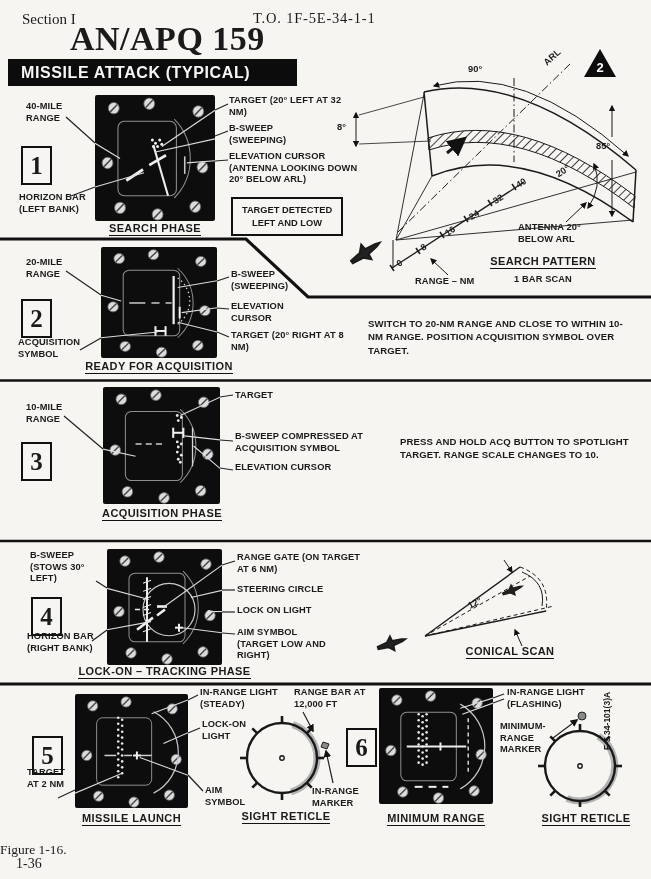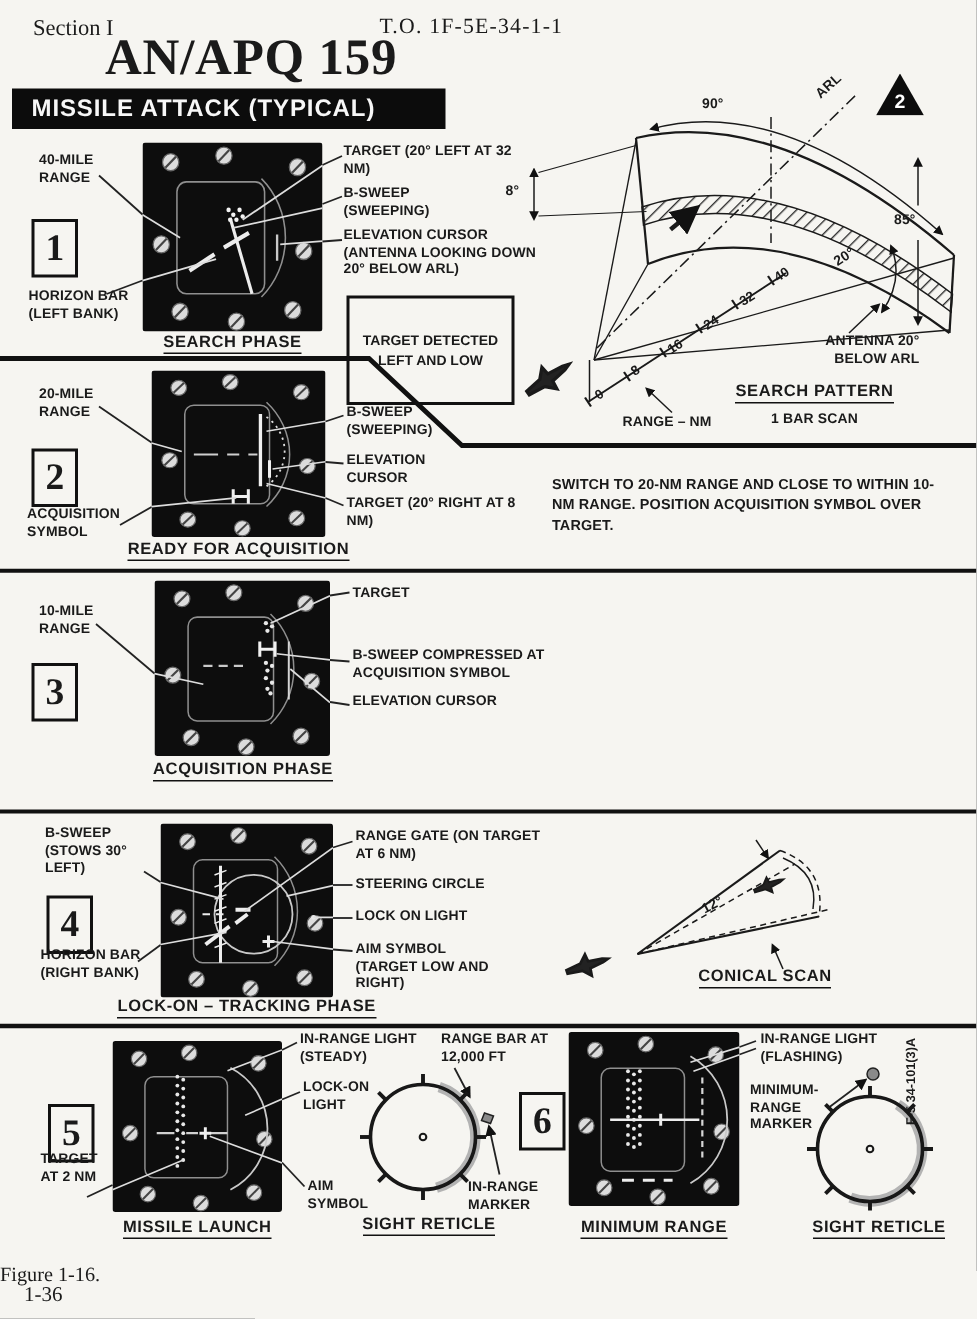--- a/index.html
+++ b/index.html
@@ -10,21 +10,21 @@
   .lbl{position:absolute;font:700 9.3px/1.24 "Liberation Sans",sans-serif;letter-spacing:.1px;z-index:3;}
   .note{position:absolute;font:700 9.6px/1.4 "Liberation Sans",sans-serif;letter-spacing:.1px;z-index:3;}
   .cap{position:absolute;font:700 11px/1.15 "Liberation Sans",sans-serif;letter-spacing:.4px;text-align:center;z-index:3;}
   .cap span{border-bottom:1.6px solid #111;padding-bottom:1px;}
   .numbox{position:absolute;width:27px;height:35px;border:2.4px solid #111;display:flex;align-items:center;
           justify-content:center;font:700 25px "Liberation Serif",serif;z-index:3;background:transparent;}
   .banner{position:absolute;left:8px;top:59px;width:289px;height:27px;background:#0c0c0c;color:#f7f7f7;
           display:flex;align-items:center;padding-left:13px;box-sizing:border-box;
           font:700 16px "Liberation Sans",sans-serif;letter-spacing:.6px;z-index:3;}
   .notebox{position:absolute;border:2px solid #111;text-align:center;
-           font:700 9.3px/1.35 "Liberation Sans",sans-serif;padding:22px 4px;z-index:3;background:transparent;}
+           font:700 9.3px/1.35 "Liberation Sans",sans-serif;padding:5px 4px;z-index:3;background:transparent;}
   .tri{position:absolute;left:584px;top:49px;width:32px;height:28px;background:#0c0c0c;
        clip-path:polygon(50% 0,100% 100%,0 100%);display:flex;align-items:flex-end;justify-content:center;
        color:#fff;font:700 13px "Liberation Sans",sans-serif;padding-bottom:2px;box-sizing:border-box;z-index:3;}
   .scope{position:absolute;z-index:2;}
   .ret{position:absolute;z-index:2;}
   .tick{position:absolute;font:700 9px "Liberation Sans",sans-serif;z-index:3;}
   svg{display:block;}
 </style>
 </head>
 <body>
@@ -204,21 +204,21 @@
   <div class="lbl" style="left:337px;top:122px">8°</div>
   <div class="lbl" style="left:596px;top:141px">85°</div>
   <div class="lbl" style="left:556px;top:166px;transform:rotate(-33deg)">20°</div>
   <div class="tick" style="left:397px;top:258px;transform:rotate(-33deg)">0</div>
   <div class="tick" style="left:421px;top:242px;transform:rotate(-33deg)">8</div>
   <div class="tick" style="left:445px;top:226px;transform:rotate(-33deg)">16</div>
   <div class="tick" style="left:469px;top:210px;transform:rotate(-33deg)">24</div>
   <div class="tick" style="left:493px;top:194px;transform:rotate(-33deg)">32</div>
   <div class="tick" style="left:516px;top:178px;transform:rotate(-33deg)">40</div>
   <div class="lbl" style="left:415px;top:276px;width:80px">RANGE – NM</div>
-  <div class="lbl" style="left:518px;top:222px;width:95px;text-align:right">ANTENNA 20° BELOW ARL</div>
+  <div class="lbl" style="left:518px;top:222px;width:95px;text-align:left">ANTENNA 20° BELOW ARL</div>
   <div class="cap" style="left:488px;top:255px;width:110px"><span>SEARCH PATTERN</span></div>
   <div class="lbl" style="left:498px;top:274px;width:90px;text-align:center">1 BAR SCAN</div>
 
   <div class="lbl" style="left:26px;top:257px;width:58px">20-MILE RANGE</div>
   <div class="numbox" style="left:21px;top:299px">
       <span>2</span>
     </div>
   <div class="lbl" style="left:18px;top:337px;width:80px">ACQUISITION SYMBOL</div>
   <div class="lbl" style="left:231px;top:269px;width:95px">B-SWEEP (SWEEPING)</div>
   <div class="lbl" style="left:231px;top:301px;width:85px">ELEVATION CURSOR</div>
@@ -263,20 +263,21 @@
   </svg>
 
   <div class="lbl" style="left:26px;top:402px;width:58px">10-MILE RANGE</div>
   <div class="numbox" style="left:21px;top:442px">
       <span>3</span>
     </div>
   <div class="lbl" style="left:235px;top:390px;width:80px">TARGET</div>
   <div class="lbl" style="left:235px;top:431px;width:140px">B-SWEEP COMPRESSED AT ACQUISITION SYMBOL</div>
   <div class="lbl" style="left:235px;top:462px;width:120px">ELEVATION CURSOR</div>
   <div class="cap" style="left:92px;top:507px;width:140px"><span>ACQUISITION PHASE</span></div>
+  <div class="note" style="left:400px;top:435px;width:240px">PRESS AND HOLD ACQ BUTTON TO SPOTLIGHT TARGET. RANGE SCALE CHANGES TO 10.</div>
 
   <svg class="scope" style="left:103px;top:387px" width="117" height="117" viewBox="0 0 115 115" preserveAspectRatio="none">
     <rect width="115" height="115" rx="2" fill="#0d0d0d"></rect>
     <use href="#screw" transform="translate(18,12)"></use>
       <use href="#screw" transform="translate(52,8)"></use>
     <use href="#screw" transform="translate(99,15)"></use>
       <use href="#screw" transform="translate(12,62)"></use>
     <use href="#screw" transform="translate(103,66)"></use>
       <use href="#screw" transform="translate(24,103)"></use>
     <use href="#screw" transform="translate(60,109)"></use>

